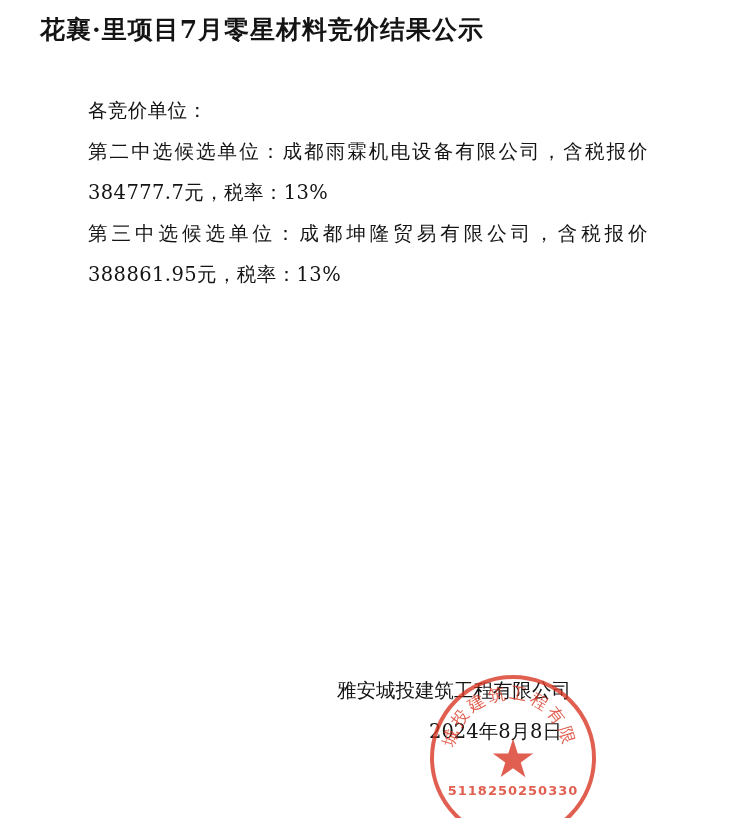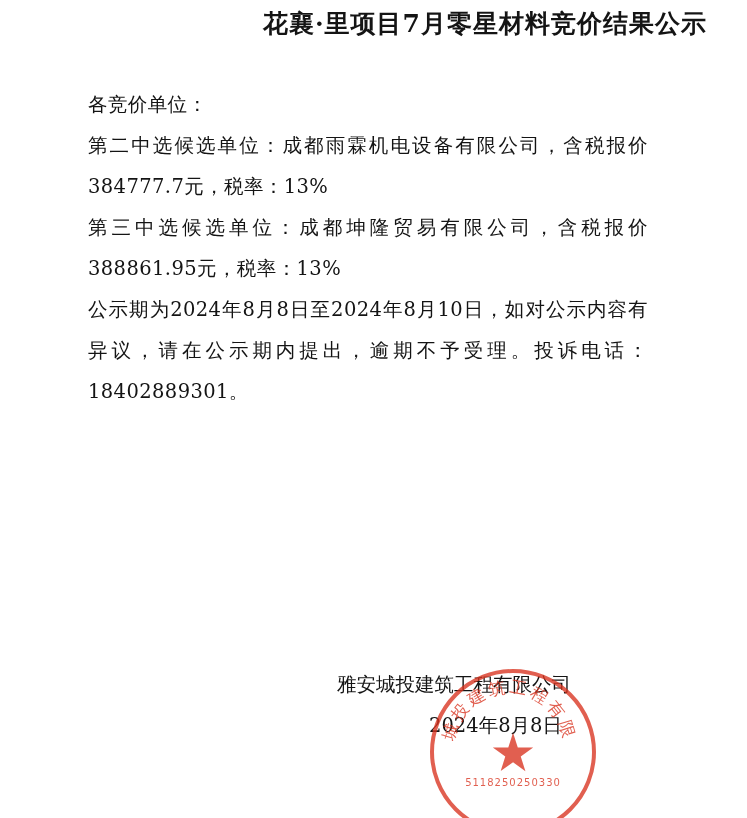--- a/index.html
+++ b/index.html
@@ -17,25 +17,25 @@
   }
 
   .page {
     position: relative;
     width: 747px;
     height: 818px;
     box-sizing: border-box;
   }
 
   .doc-title {
-    text-align: right;
+    text-align: left;
     font-size: 25px;
     font-weight: bold;
     letter-spacing: 1px;
-    margin: 4px 0 0 0;
+    margin: 10px 0 0 0;
     padding: 0 40px;
     line-height: 40px;
     font-family: "DejaVu Serif", "Liberation Serif", serif;
   }
 
   .body-block {
     padding: 40px 88px 0 88px;
     font-size: 19.5px;
     line-height: 41px;
     letter-spacing: 0.4px;
@@ -96,44 +96,44 @@
   .seal-text-svg {
     position: absolute;
     left: 0;
     top: 0;
   }
   .seal-num {
     position: absolute;
     left: 50%;
     top: 104px;
     transform: translateX(-50%);
-    font-size: 10px;
+    font-size: 13px;
     color: #d9331f;
     letter-spacing: 1px;
     font-family: "DejaVu Sans", "Liberation Sans", sans-serif;
+    font-weight: bold;
   }
 </style>
 </head>
 <body>
 
 <div class="page">
 
   <div class="doc-title">花襄·里项目7月零星材料竞价结果公示</div>
 
   <div class="body-block">
 
     <p class="para">各竞价单位：</p>
 
 
 
     <p class="para">第二中选候选单位：成都雨霖机电设备有限公司，含税报价384777.7元，税率：13%</p>
 
     <p class="para">第三中选候选单位：成都坤隆贸易有限公司，含税报价388861.95元，税率：13%</p>
 
-    <p class="para">公示期为2024年8月8日至2024年8月10日，如对公示内容有异议，请在公示期内提出，逾期不予受理。投诉电话：18402889301。</p>
 
   </div>
 
   <div class="sign-block">
     <div class="sign-line">雅安城投建筑工程有限公司</div>
     <div class="sign-line sign-date">2024年8月8日</div>
   </div>
 
   <div class="seal">
     <div class="seal-inner">

